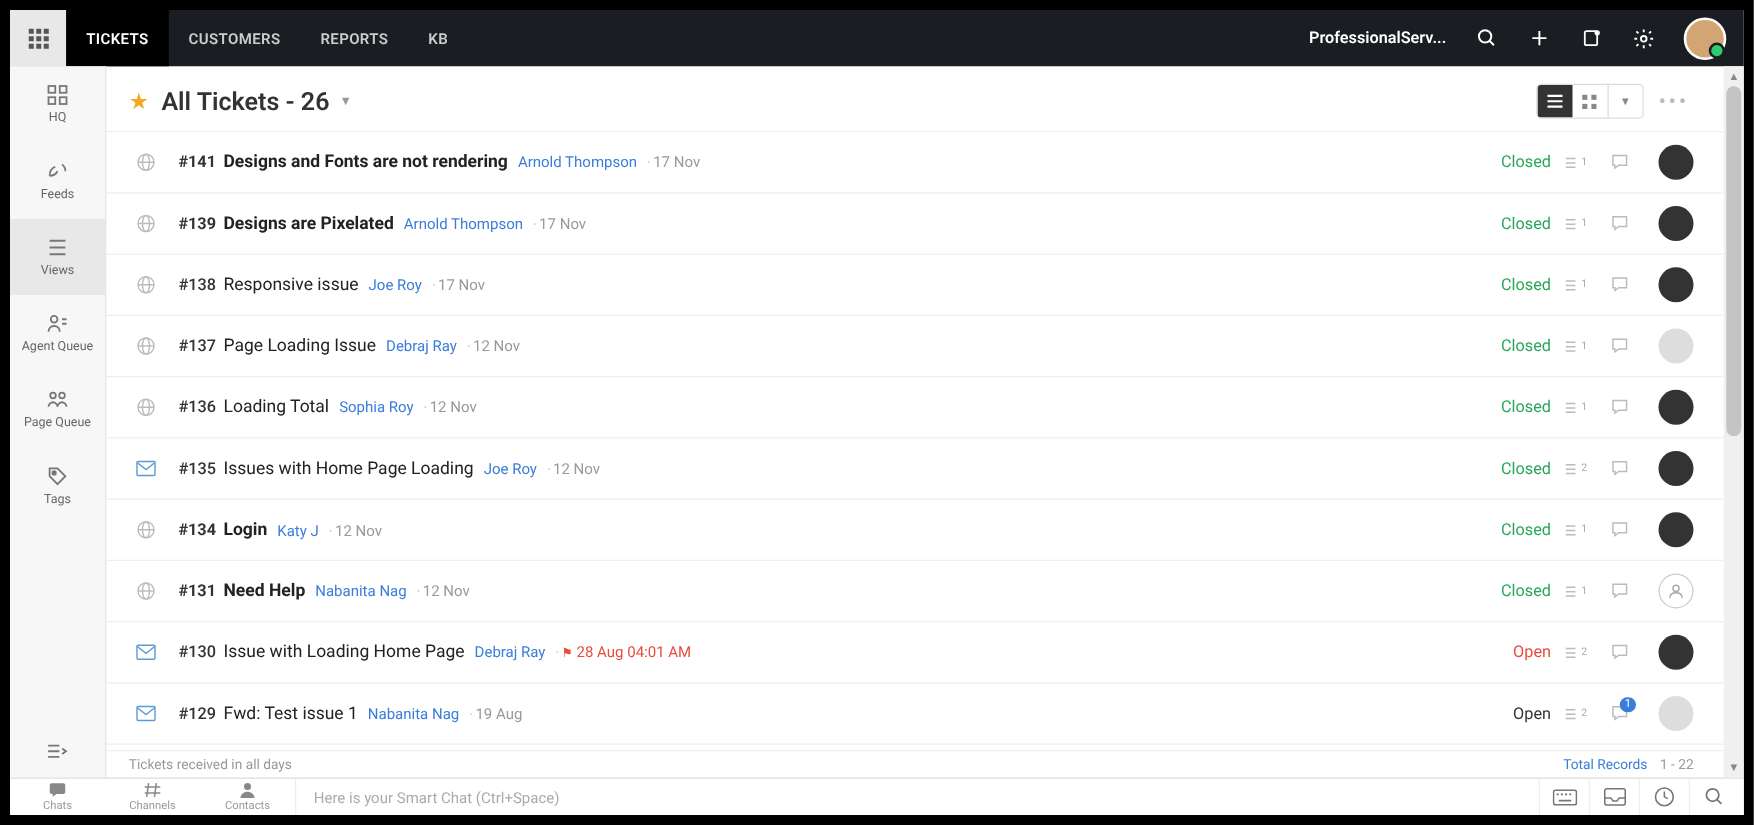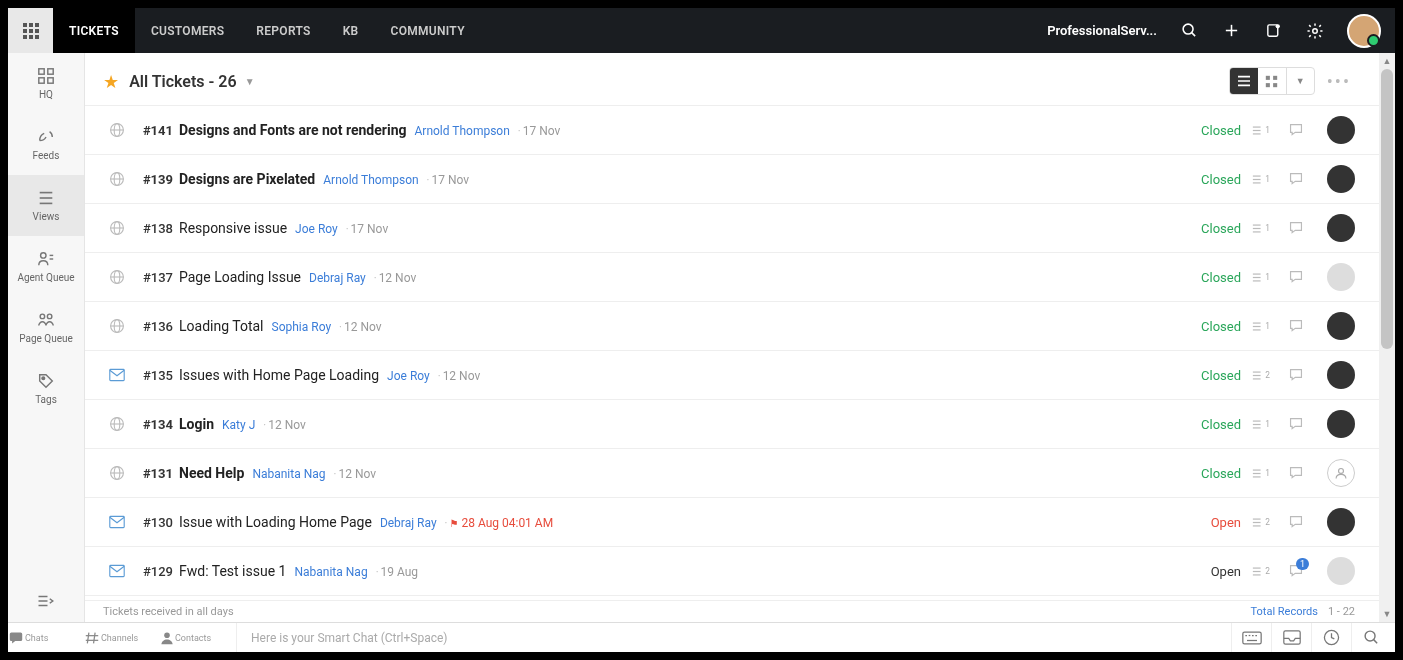--- a/index.html
+++ b/index.html
@@ -26,21 +26,21 @@
 .sb-item { padding: 14px 4px; display: flex; flex-direction: column; align-items: center; gap: 4px; font-size: 10px; color: #666; cursor: pointer; }
 .sb-item.active { background: #e8e8e8; }
 .sb-icon { width: 18px; height: 18px; color: #777; display: flex; align-items: center; justify-content: center; }
 .sb-spacer { flex: 1; }
 .sb-expand { padding: 14px; display: flex; justify-content: center; color: #777; cursor: pointer; }
 
 
 .main { flex: 1; display: flex; flex-direction: column; min-width: 0; }
 .main-head { padding: 14px 24px 10px 18px; display: flex; align-items: center; }
 .star { color: #f5a623; margin-right: 10px; font-size: 18px; }
-.view-title { font-size: 16px; font-weight: 600; color: #333; }
+.view-title { font-size: 20px; font-weight: 600; color: #333; }
 .caret { margin-left: 8px; color: #999; font-size: 10px; }
 .head-spacer { flex: 1; }
 .view-toggle { display: flex; border: 1px solid #ddd; border-radius: 4px; overflow: hidden; margin-right: 8px; }
 .vt-btn { width: 28px; height: 26px; display: flex; align-items: center; justify-content: center; color: #888; font-size: 13px; cursor: pointer; }
 .vt-btn.active { background: #333; color: #fff; }
 .vt-caret { border-left: 1px solid #ddd; }
 .more-btn { color: #bbb; font-size: 18px; letter-spacing: 2px; cursor: pointer; padding: 0 4px; }
 
 
 .list { flex: 1; overflow-y: auto; }
@@ -74,21 +74,21 @@
 .lf-link { color: #3b7dd8; }
 
 
 .scroll-col { width: 16px; background: #f0f0f0; display: flex; flex-direction: column; }
 .scroll-arrow { height: 16px; display: flex; align-items: center; justify-content: center; color: #888; font-size: 9px; }
 .scroll-track { flex: 1; position: relative; }
 .scroll-thumb { position: absolute; top: 0; left: 2px; right: 2px; height: 280px; background: #c4c4c4; border-radius: 6px; }
 
 
 .bottombar { height: 30px; border-top: 1px solid #ddd; display: flex; align-items: center; background: #fff; }
-.bb-item { width: 76px; display: flex; flex-direction: row; align-items: center; font-size: 9px; color: #999; cursor: pointer; gap: 1px; }
+.bb-item { width: 76px; display: flex; flex-direction: column; align-items: center; font-size: 9px; color: #999; cursor: pointer; gap: 1px; }
 .smart-chat { flex: 1; padding-left: 14px; font-size: 12px; color: #aaa; border-left: 1px solid #eee; height: 100%; display: flex; align-items: center; }
 .bb-right { display: flex; align-items: center; gap: 0; padding-right: 4px; height: 100%; }
 .bb-btn { width: 40px; height: 100%; border-left: 1px solid #eee; display: flex; align-items: center; justify-content: center; color: #777; cursor: pointer; }
 
 svg { display: block; }
 </style>
 </head>
 <body>
 
 <div class="frame">
@@ -105,21 +105,20 @@
           <span></span>
           <span></span>
           <span></span>
         </div>
     </div>
     <div class="nav-tabs" id="nav-tabs">
         <div class="nav-tab active">TICKETS</div>
         <div class="nav-tab">CUSTOMERS</div>
         <div class="nav-tab">REPORTS</div>
         <div class="nav-tab">KB</div>
-        <div class="nav-tab">COMMUNITY</div>
       </div>
     <div class="nav-right">
       <span class="org">ProfessionalServ...</span>
       <span class="icon-btn">
         <svg width="17" height="17" viewBox="0 0 24 24" fill="none" stroke="currentColor" stroke-width="2.2">
             <circle cx="10" cy="10" r="7"></circle>
             <line x1="20" y1="20" x2="15" y2="15"></line>
           </svg>
       </span>
       <span class="icon-btn">

